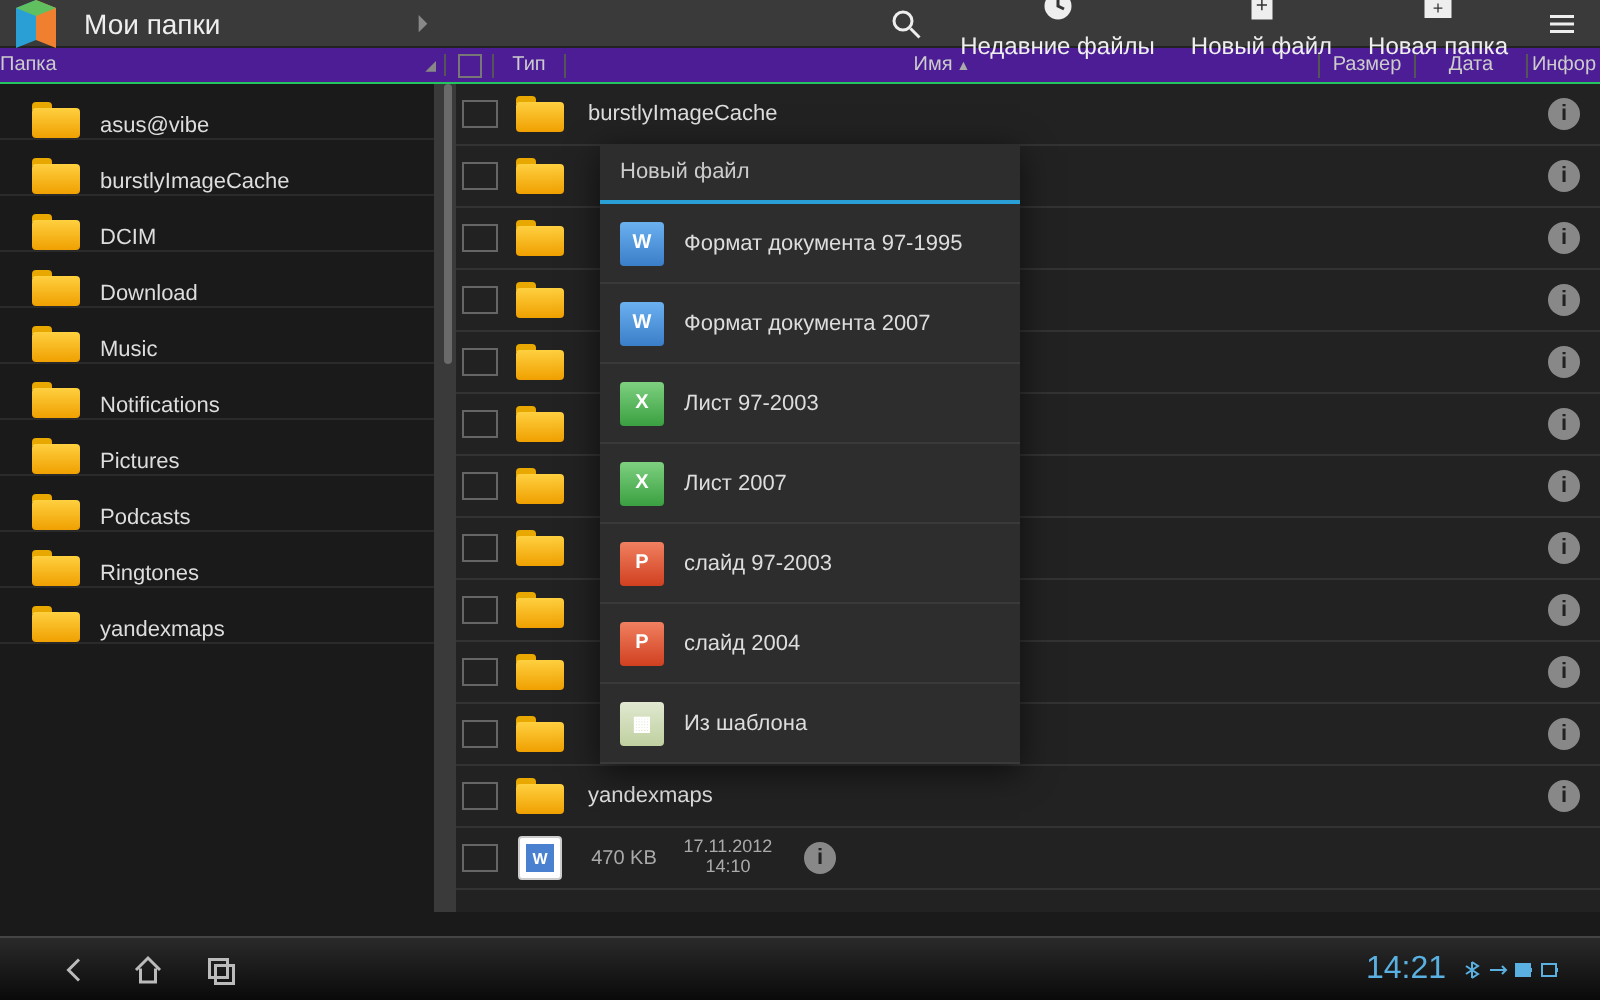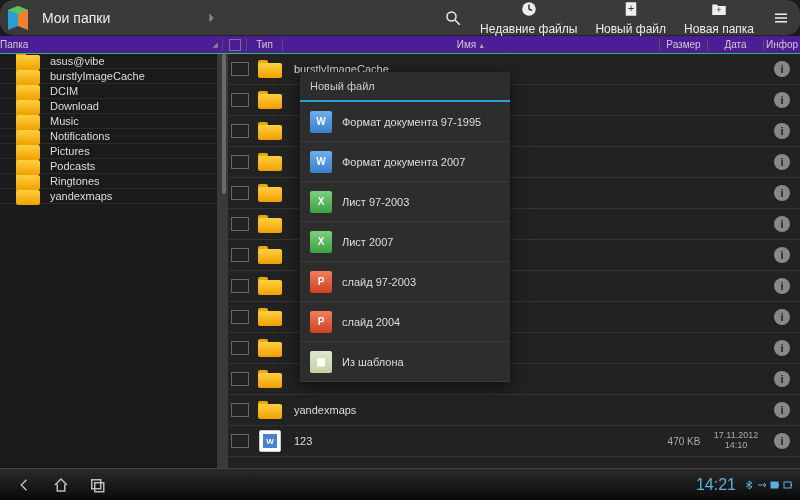--- a/index.html
+++ b/index.html
@@ -1,19 +1,19 @@
 <!DOCTYPE html>
 <html><head>
 <meta charset="utf-8">
 <style>
 * { margin:0; padding:0; box-sizing:border-box; font-family:Arial,sans-serif; }
 body { width:800px; height:500px; background:#1a1a1a; overflow:hidden; position:relative; }
 
 
-.header { height:36px; background:#3a3a3a; display:flex; align-items:center; padding:0 4px; gap:6px; border-bottom:1px solid #222;border-radius:14px; }
+.header { height:24px; background:#3a3a3a; display:flex; align-items:center; padding:0 4px; gap:6px; border-bottom:1px solid #222; }
 .app-logo { width:28px; height:28px; position:relative; }
 .app-logo svg { width:100%; height:100%; }
 .app-title { color:#eee; font-size:14px; flex:0 0 auto; margin-left:4px; }
 .header-tri { margin-left:90px; color:#888; font-size:8px; transform:rotate(-45deg); }
 .header-spacer { flex:1; }
 .hdr-btn { display:flex; align-items:center; gap:4px; color:#eee; font-size:12px; padding:0 6px; cursor:pointer;flex-direction:column; }
 .hdr-btn svg { width:18px; height:18px; }
 
 
 .colhdr { display:flex; height:18px; background:#4c1d95; color:#ccc; font-size:10px; align-items:center; border-bottom:1px solid #22c55e; }
@@ -25,21 +25,21 @@
 .colhdr-name { flex:1; border-right:1px solid #555; text-align:center; position:relative;}
 .colhdr-size { width:48px; border-right:1px solid #555; text-align:center;}
 .colhdr-date { width:56px; border-right:1px solid #555; text-align:center;}
 .colhdr-info { width:36px; text-align:center;}
 
 
 .body { display:flex; height:414px; }
 
 
 .sidebar { width:220px; background:#1a1a1a; overflow:hidden; border-right:3px solid #3a3a3a; }
-.side-item { display:flex; align-items:center; height:15px; padding-left:16px; border-bottom:1px solid #2a2a2a; cursor:pointer; }
+.side-item { display:flex; align-items:flex-end; height:28px; padding-left:16px; border-bottom:1px solid #2a2a2a; cursor:pointer; }
 .side-item span { color:#ddd; font-size:11px; margin-left:10px; }
 
 
 .divider { width:8px; background:#3a3a3a; position:relative; }
 .divider-thumb { position:absolute; left:2px; top:0; width:4px; height:140px; background:#6a6a6a; border-radius:2px; }
 
 
 .main { flex:1; background:#222; overflow:hidden; position:relative; }
 .row { display:flex; align-items:center; height:31px; border-bottom:1px solid #333; }
 .row-chk { width:18px; height:14px; margin:0 3px; border:1px solid #666; }
@@ -66,21 +66,21 @@
 
 .info-i { width:16px; height:16px; border-radius:50%; background:#888; color:#222; font-size:11px; font-weight:bold; display:flex; align-items:center; justify-content:center; }
 
 
 .popup { position:absolute; left:300px; top:72px; width:210px; background:#2d2d2d; box-shadow:0 4px 16px rgba(0,0,0,.6); z-index:10; }
 .popup-title { color:#ccc; font-size:11px; padding:8px 10px; border-bottom:2px solid #2a9fd6; }
 .popup-item { display:flex; align-items:center; height:40px; padding:0 10px; border-bottom:1px solid #3a3a3a; cursor:pointer; gap:10px;}
 .popup-item span { color:#ddd; font-size:11px; }
 
 
-.navbar { position:absolute; bottom:0; left:0; right:0; height:32px; background:linear-gradient(#2a2a2a,#0a0a0a); display:flex; align-items:center; padding:0 7px; border-top:1px solid #444;}
+.navbar { position:absolute; bottom:0; left:0; right:0; height:32px; background:linear-gradient(#2a2a2a,#0a0a0a); display:flex; align-items:center; padding:0 20px; border-top:1px solid #444;}
 .nav-btn { width:36px; height:24px; display:flex; align-items:center; justify-content:center; cursor:pointer; }
 .nav-btn svg { width:18px; height:18px; stroke:#bbb; fill:none; stroke-width:2; }
 .nav-spacer { flex:1; }
 .clock { color:#5ab0e0; font-size:16px; margin-right:8px; }
 .status-icons { display:flex; gap:3px; align-items:center; }
 .status-icons svg { width:10px; height:10px; }
 .chkbox { width:12px; height:12px; border:1px solid #777; display:inline-block;}
 .sort-tri { font-size:7px; color:#aaa; margin-left:2px;}
 </style>
 </head>
@@ -341,21 +341,20 @@
           <div class="info-i">i</div>
         </div>
       </div>
       <div class="row">
         <div class="row-chk"></div>
         <div class="row-type">
           <div class="doc doc-word">
             <div class="doc-word-inner">W</div>
           </div>
         </div>
-        <div class="row-name">123</div>
         <div class="row-size">470 KB</div>
         <div class="row-date">17.11.2012<br>14:10</div>
         <div class="row-info">
           <div class="info-i">i</div>
         </div>
       </div>
     </div>
 </div>
 
 <div class="popup">

